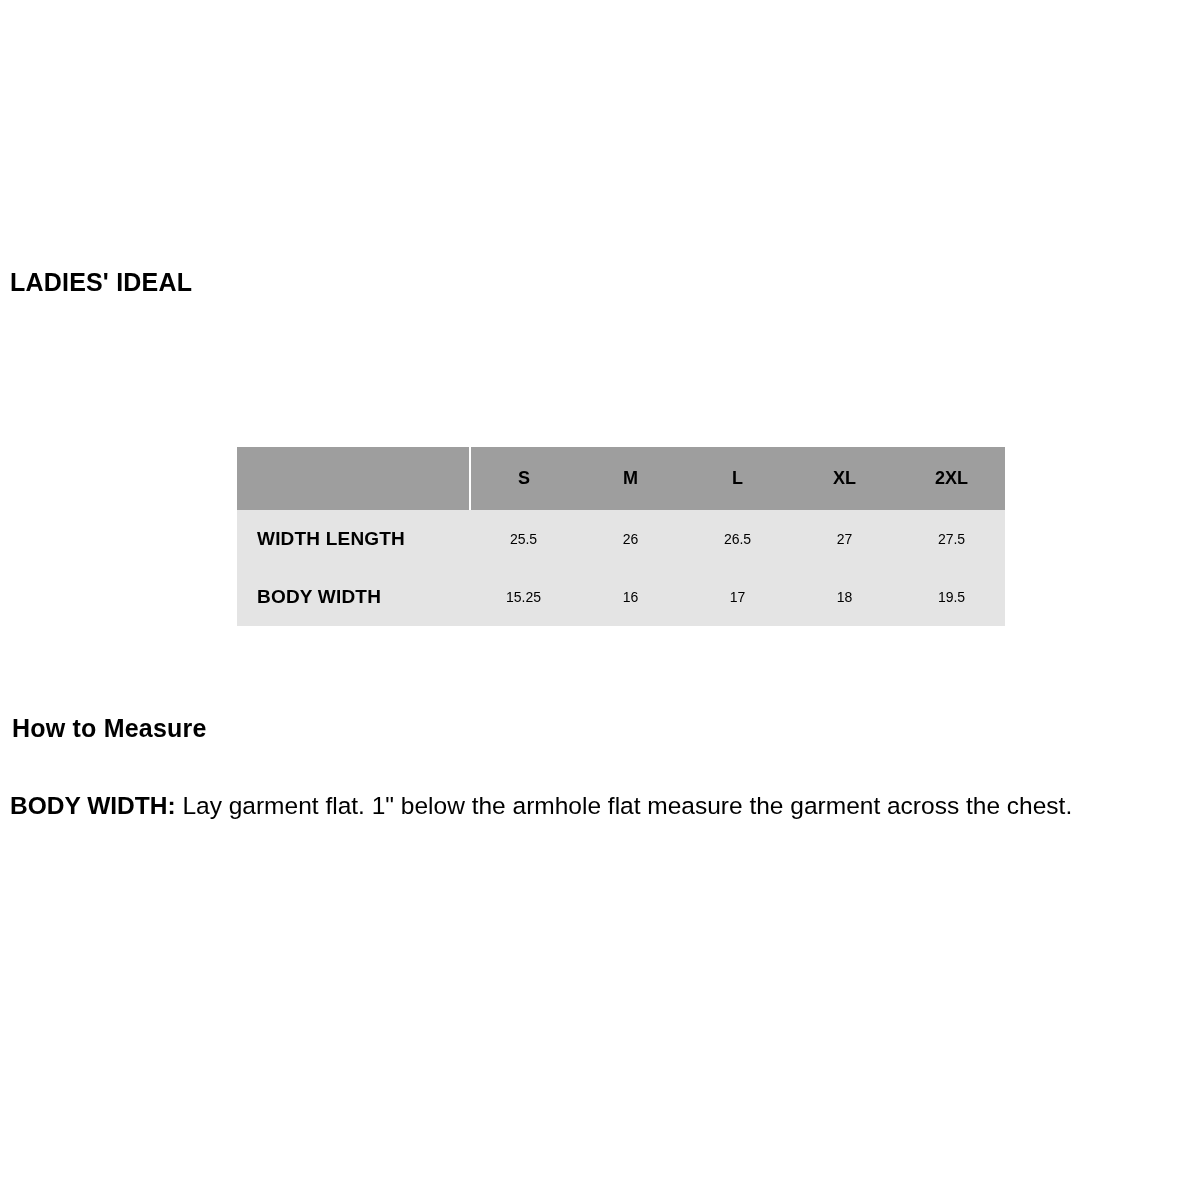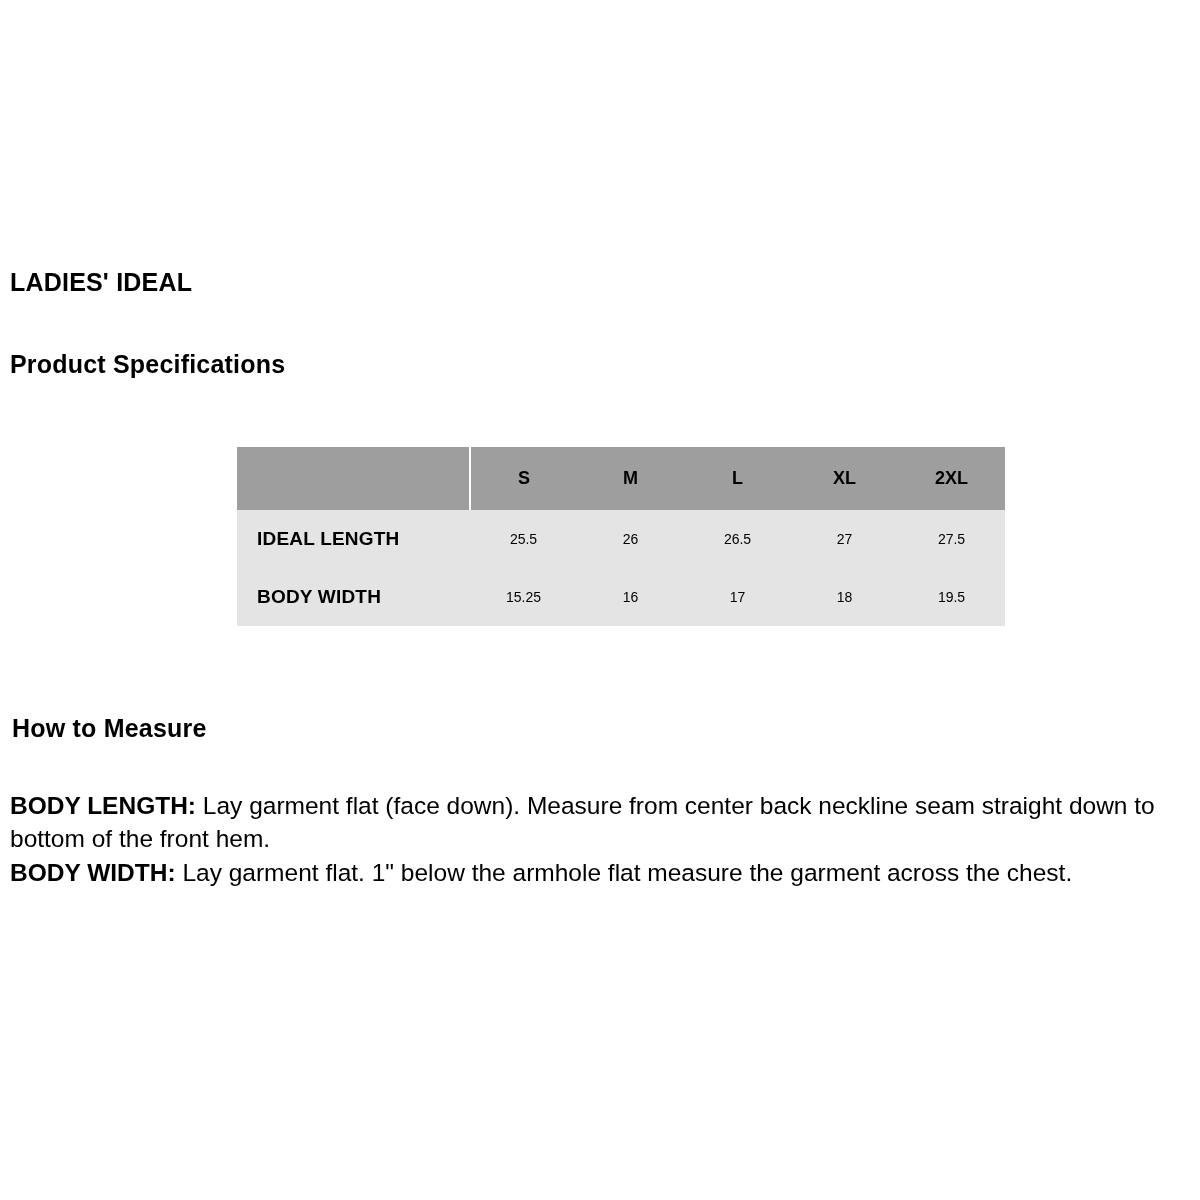--- a/index.html
+++ b/index.html
@@ -134,21 +134,20 @@
     font-weight: bold;
   }
 </style>
 </head>
 <body>
 
 <div class="page">
 
   <div class="brand-title">LADIES' IDEAL</div>
 
-  <div class="spec-title">Product Specifications</div>
 
 
   <table class="size-table">
     <colgroup>
       <col class="col-label">
       <col class="col-size">
       <col class="col-size">
       <col class="col-size">
       <col class="col-size">
       <col class="col-size">
@@ -158,38 +157,37 @@
         <th class="corner"></th>
         <th>S</th>
         <th>M</th>
         <th>L</th>
         <th>XL</th>
         <th>2XL</th>
       </tr>
     </thead>
     <tbody>
       <tr>
-        <td class="rowlabel">IDEAL LENGTH</td>
+        <td class="rowlabel">WIDTH LENGTH</td>
         <td>25.5</td>
         <td>26</td>
         <td>26.5</td>
         <td>27</td>
         <td>27.5</td>
       </tr>
       <tr>
         <td class="rowlabel">BODY WIDTH</td>
         <td>15.25</td>
         <td>16</td>
         <td>17</td>
         <td>18</td>
         <td>19.5</td>
       </tr>
     </tbody>
   </table>
 
   <div class="how-title">How to Measure</div>
 
   <div class="measure-block">
-    <p class="measure-line"><span class="lbl">BODY LENGTH:</span><span> Lay garment flat (face down). Measure from center back neckline seam straight down to bottom of the front hem.</span></p>
     <p class="measure-line"><span class="lbl">BODY WIDTH:</span><span> Lay garment flat. 1" below the armhole flat measure the garment across the chest.</span></p>
   </div>
 
 </div>
 
 </body></html>

